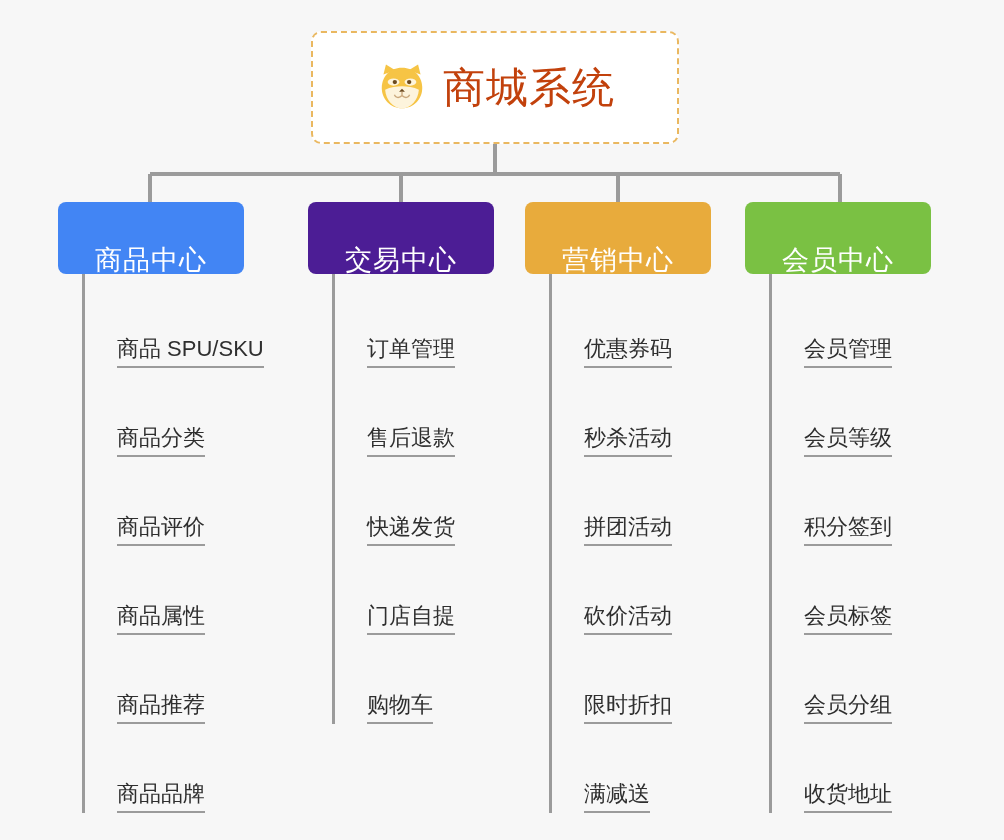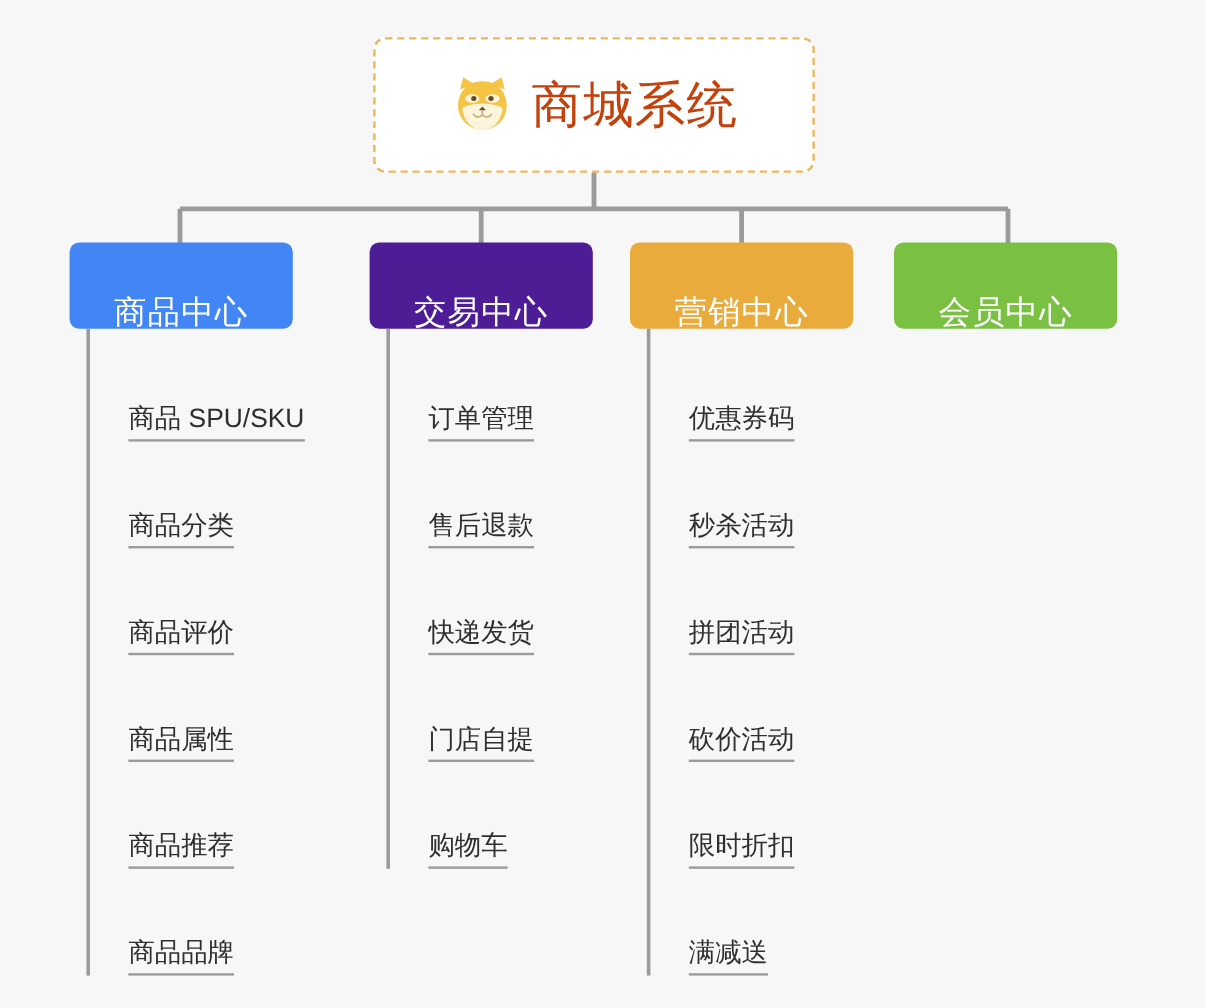--- a/index.html
+++ b/index.html
@@ -92,21 +92,21 @@
     color: #ffffff;
     font-size: 27px;
     line-height: 1;
     letter-spacing: 1px;
     white-space: nowrap;
   }
 
   
   .leaf-list {
     position: relative;
-    margin-left: 14px;
+    margin-left: 24px;
     padding-top: 10px;
     border-left: 3px solid #9b9b9b;
     box-sizing: border-box;
   }
   .leaf-item {
     position: relative;
     height: 89px;
     display: flex;
     align-items: flex-end;
     padding-left: 32px;
@@ -239,16 +239,36 @@
         <div class="leaf-item">
             <span class="leaf-text">满减送</span>
           </div>
       </div>
     </div>
 
     <div class="column col-3">
       <div class="cat-box" style="background:#7ac143;">
         <span class="cat-label">会员中心</span>
       </div>
+      <div class="leaf-list">
+        <div class="leaf-item">
+            <span class="leaf-text">会员管理</span>
+          </div>
+        <div class="leaf-item">
+            <span class="leaf-text">会员等级</span>
+          </div>
+        <div class="leaf-item">
+            <span class="leaf-text">积分签到</span>
+          </div>
+        <div class="leaf-item">
+            <span class="leaf-text">会员标签</span>
+          </div>
+        <div class="leaf-item">
+            <span class="leaf-text">会员分组</span>
+          </div>
+        <div class="leaf-item">
+            <span class="leaf-text">收货地址</span>
+          </div>
+      </div>
     </div>
 
   </div>
 </div>
 
 </body></html>

